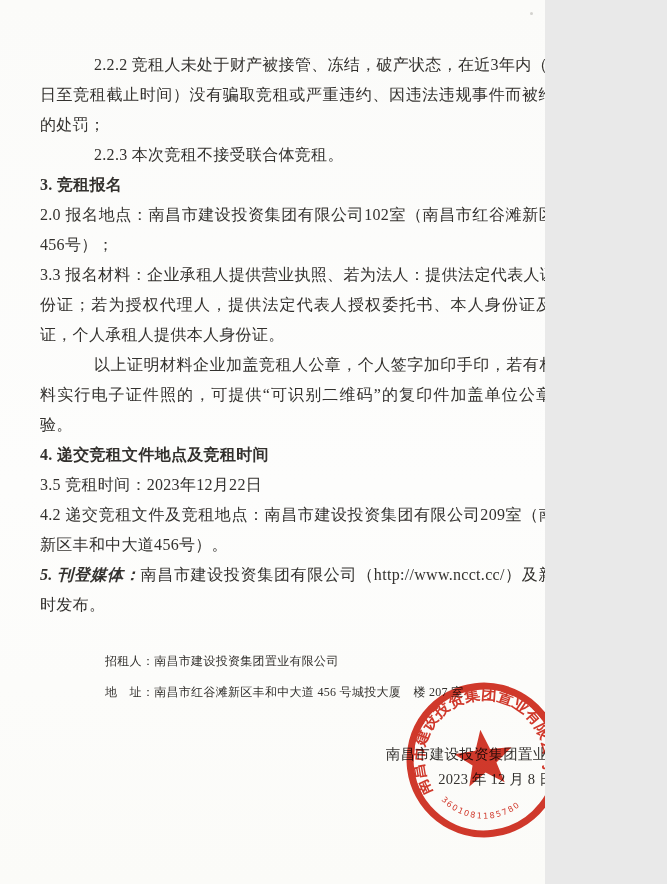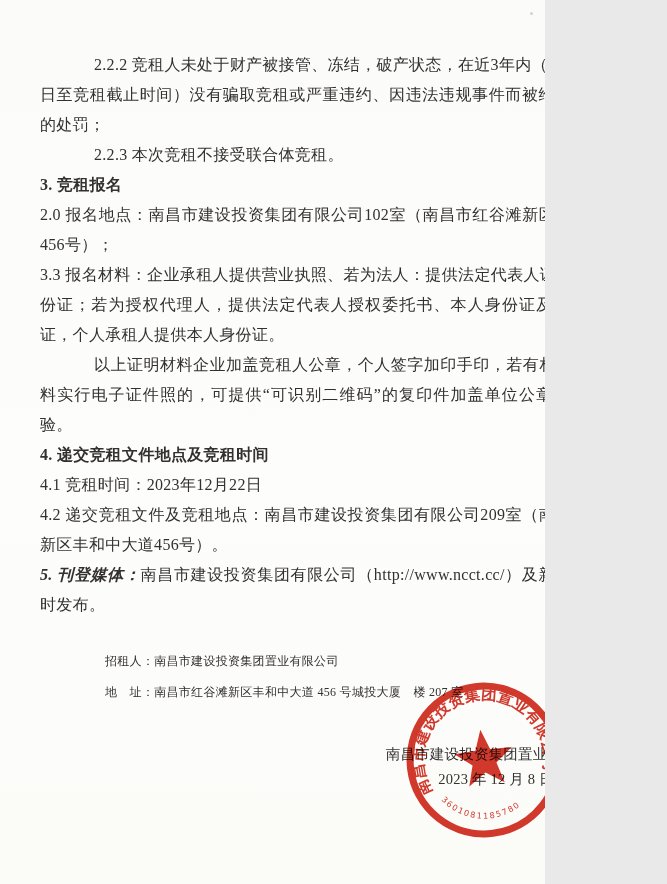--- a/index.html
+++ b/index.html
@@ -64,21 +64,21 @@
 <div class="page">
 
   <div class="doc-body">
     <p class="para indent">2.2.2 竞租人未处于财产被接管、冻结，破产状态，在近3年内（2020年11月1日至竞租截止时间）没有骗取竞租或严重违约、因违法违规事件而被给予任何形式的处罚；</p>
     <p class="para indent">2.2.3 本次竞租不接受联合体竞租。</p>
     <p class="para heading">3. 竞租报名</p>
     <p class="para">2.0 报名地点：南昌市建设投资集团有限公司102室（南昌市红谷滩新区丰和中大道456号）；</p>
     <p class="para">3.3 报名材料：企业承租人提供营业执照、若为法人：提供法定代表人证书及本人身份证；若为授权代理人，提供法定代表人授权委托书、本人身份证及代理人身份证，个人承租人提供本人身份证。</p>
     <p class="para indent">以上证明材料企业加盖竞租人公章，个人签字加印手印，若有相关证书或材料实行电子证件照的，可提供“可识别二维码”的复印件加盖单位公章，供现场查验。</p>
     <p class="para heading">4. 递交竞租文件地点及竞租时间</p>
-    <p class="para">4.1 竞租时间：2023年12月22日</p>
+    <p class="para">3.5 竞租时间：2023年12月22日</p>
     <p class="para">4.2 递交竞租文件及竞租地点：南昌市建设投资集团有限公司209室（南昌市红谷滩新区丰和中大道456号）。</p>
     <p class="para"><span class="inline-label">5. 刊登媒体：</span><span>南昌市建设投资集团有限公司（http://www.ncct.cc/）及新法制报上同时发布。</span></p>
 
     <div class="sig-block">
       <p class="sig-line">招租人：南昌市建设投资集团置业有限公司</p>
       <p class="sig-line">地　址：南昌市红谷滩新区丰和中大道 456 号城投大厦　楼 207 室</p>
     </div>
   </div>
 
   <div class="sig-company-block">

